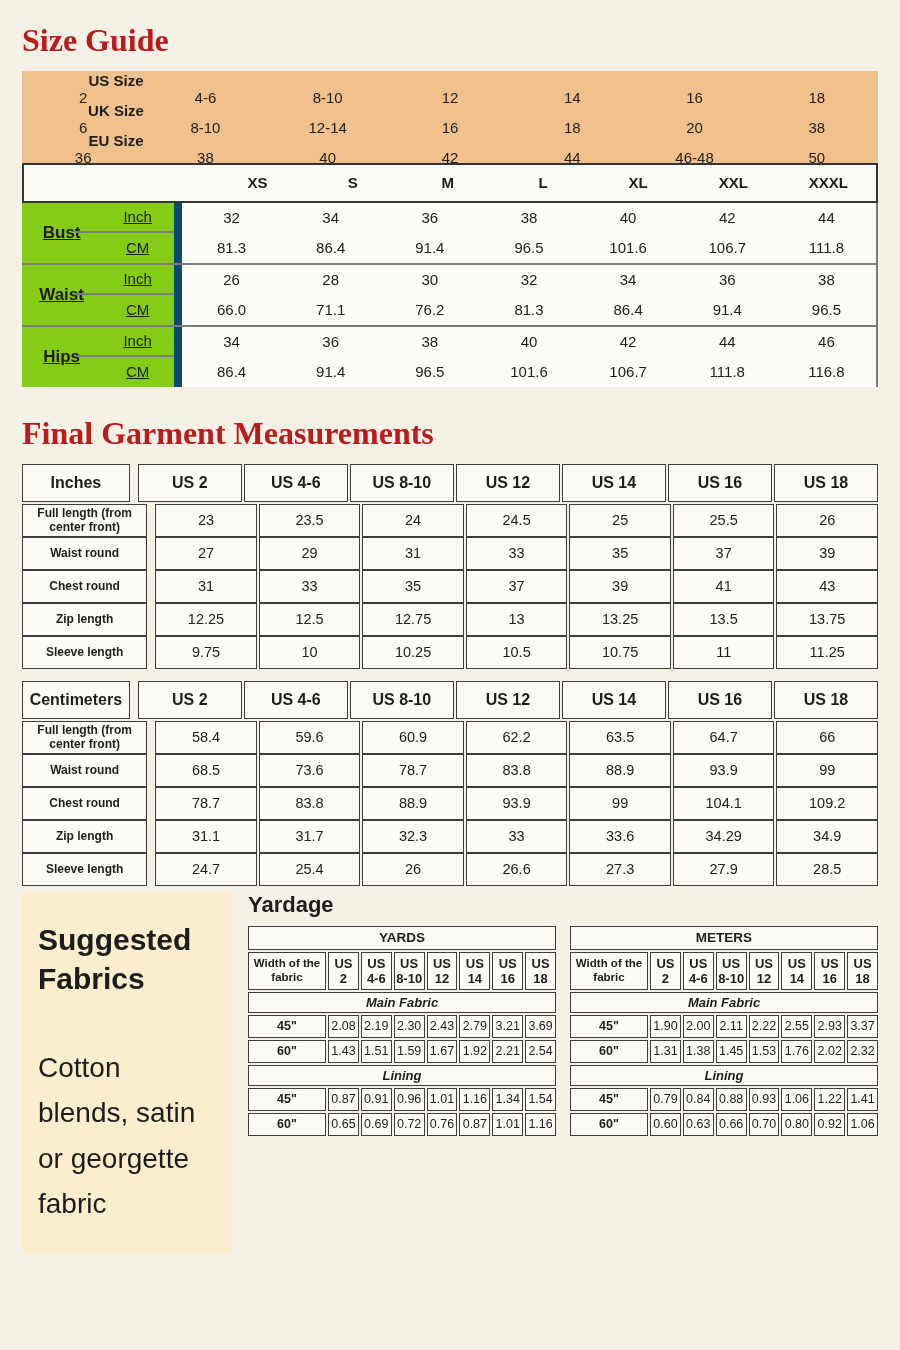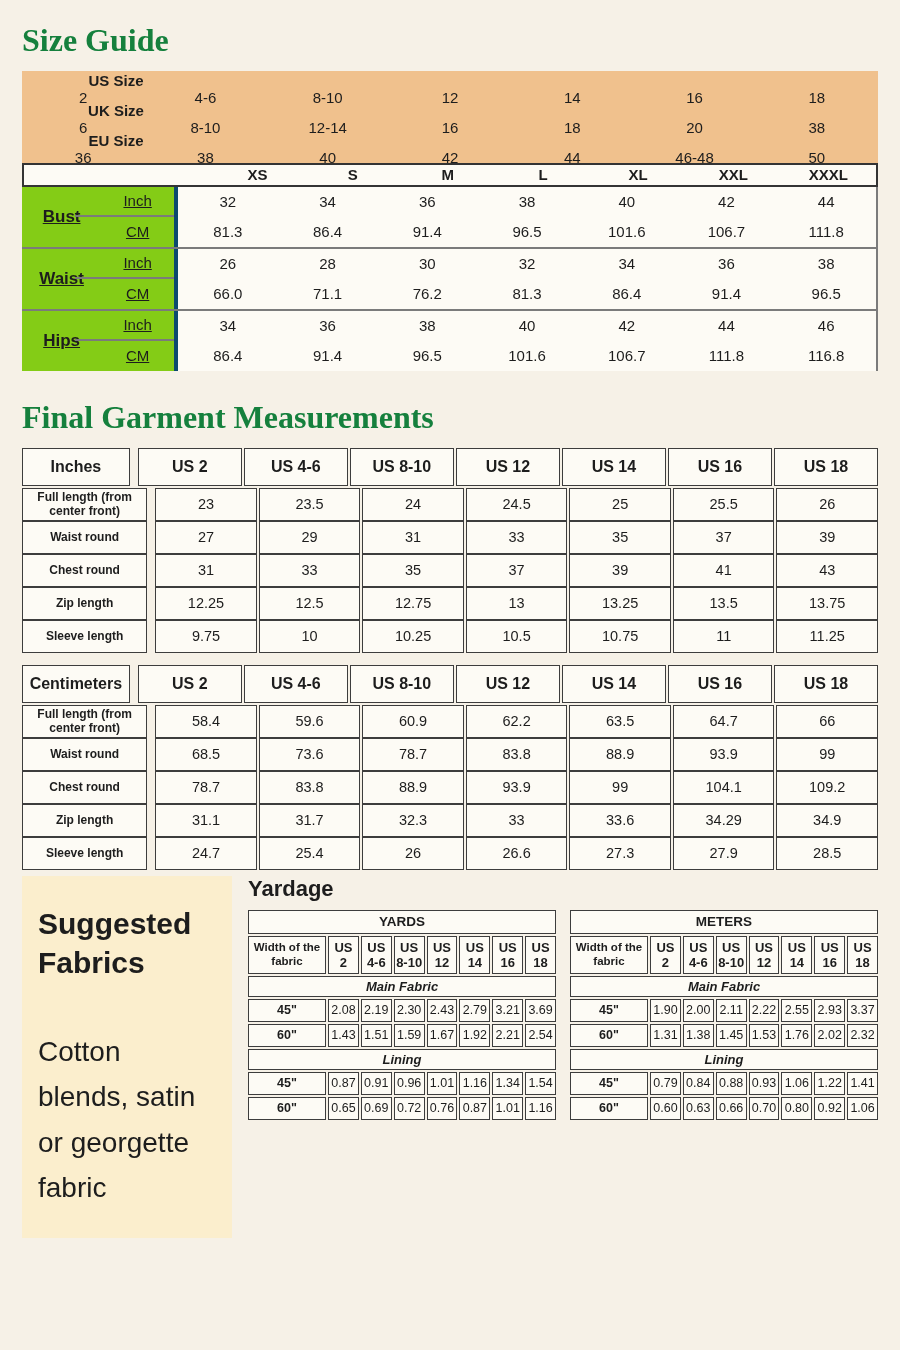--- a/index.html
+++ b/index.html
@@ -6,48 +6,48 @@
   html,body { width:900px; }
   body {
     height:1350px; background:#f6f1e7; color:#1d1d1d;
     font-family:"Liberation Sans", sans-serif; overflow:hidden;
   }
   .page { padding:20px 22px 0; }
 
   
   .serif-title {
     font-family:"Liberation Serif", serif; font-weight:700;
-    font-size:32px; line-height:1.15; color:#15803d;
+    font-size:32px; line-height:1.15; color:#b91c1c;
   }
   .h1 { margin:2px 0 12px; }
   .h2 { margin:28px 0 12px; }
 
   
   .conv-table { background:#f0c18d; padding:1px 0; }
   .conv-row { display:flex; height:30px;flex-direction:column; }
   .conv-label { width:188px; display:flex; align-items:center; justify-content:center; font-weight:700; font-size:15px; }
   .conv-values { flex:1; display:flex; }
   .conv-cell { flex:1; display:flex; align-items:center; justify-content:center; font-size:15px; }
 
   
-  .letter-row { display:flex; height:24px; border:2px solid #343434; background:#fdfbf5; }
+  .letter-row { display:flex; height:40px; border:2px solid #343434; background:#fdfbf5; }
   .letter-spacer { width:186px; }
   .letter-cells { flex:1; display:flex; }
   .letter-cell { flex:1; display:flex; align-items:center; justify-content:center; font-weight:700; font-size:15px; }
 
   
   .body-section { display:flex; height:60px; }
   .body-section + .body-section { border-top:2px solid #7b7b7b; height:62px; }
   .sec-label { width:152px; background:#84cc16; display:flex;text-decoration:underline; }
   .sec-name { width:98px; display:flex; align-items:center; justify-content:center; font-weight:700; font-size:17px; }
   .sec-units { width:90px; display:flex; flex-direction:column; position:relative; }
   .sec-units::before { content:""; position:absolute; left:-26px; top:calc(50% - 2px); width:26px; height:2px; background:#7b7b7b; }
   .sec-units div:first-of-type { border-bottom:2px solid #7b7b7b; }
   .unit-cell { height:30px; display:flex; align-items:center; justify-content:center; font-size:15px; }
-  .sec-data { flex:1; background:#fdfbf5; border-left:4px solid #0c4a6e; border-right:2px solid #7b7b7b;
+  .sec-data { flex:1; background:#fdfbf5; border-left:8px solid #0c4a6e; border-right:2px solid #7b7b7b;
               display:flex; flex-direction:column; justify-content:center; }
   .sec-data-row { display:flex; height:30px; }
   .sec-cell { flex:1; display:flex; align-items:center; justify-content:center; font-size:15px; }
 
   
   .garment-tables { display:flex; flex-direction:column; gap:12px; }
   .g-table { display:flex; flex-direction:column; gap:2px; }
   .g-row { display:flex; gap:8px; }
   .g-header { height:38px; }
   .g-datarow { height:33px; }

